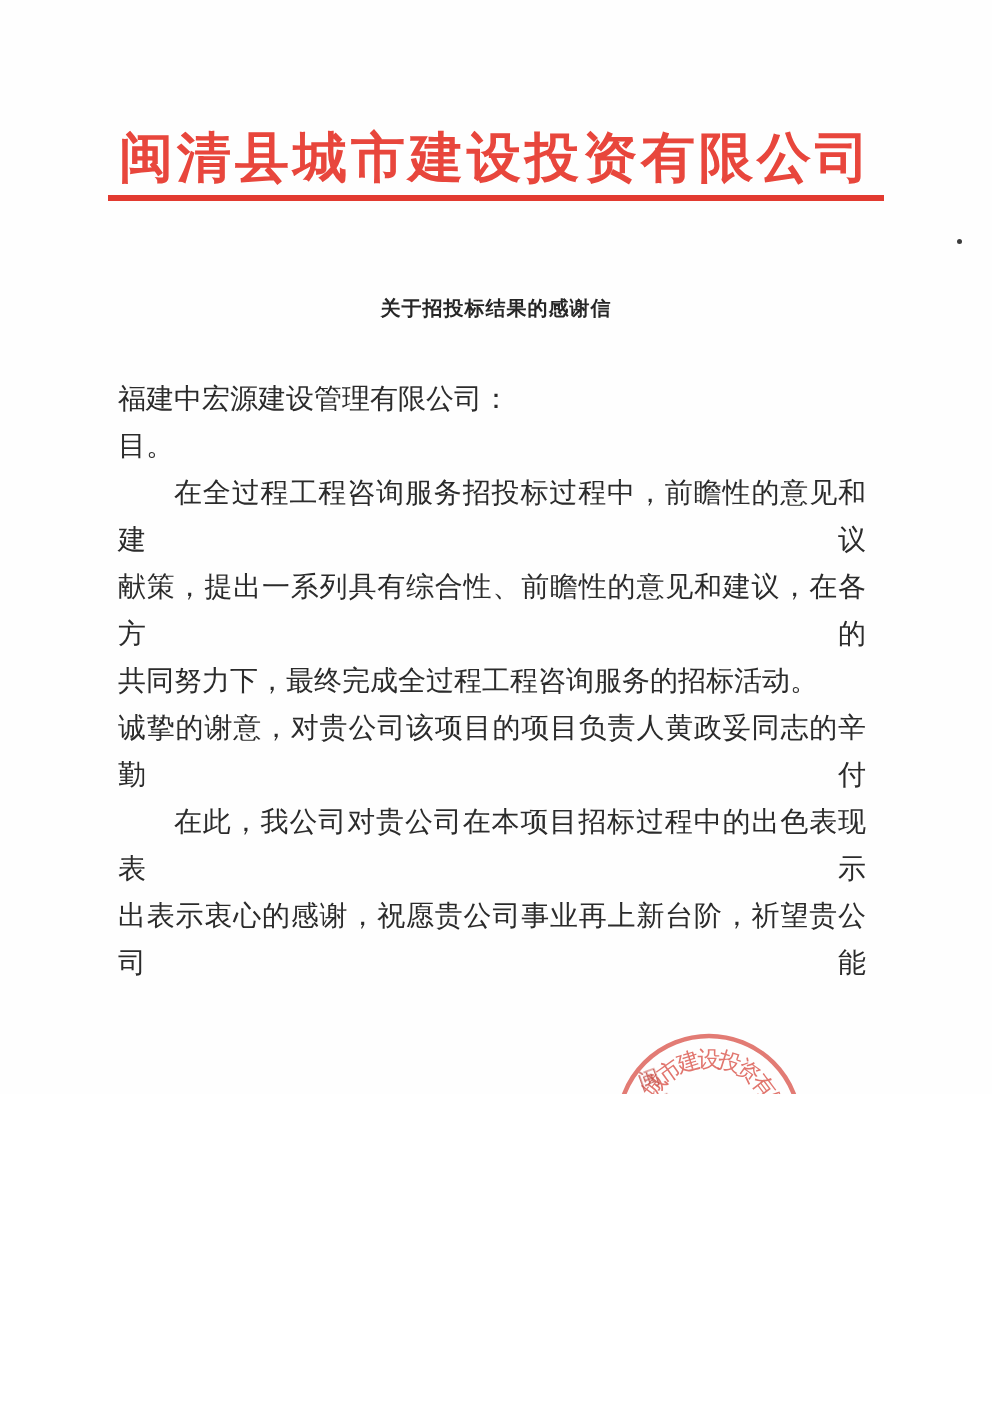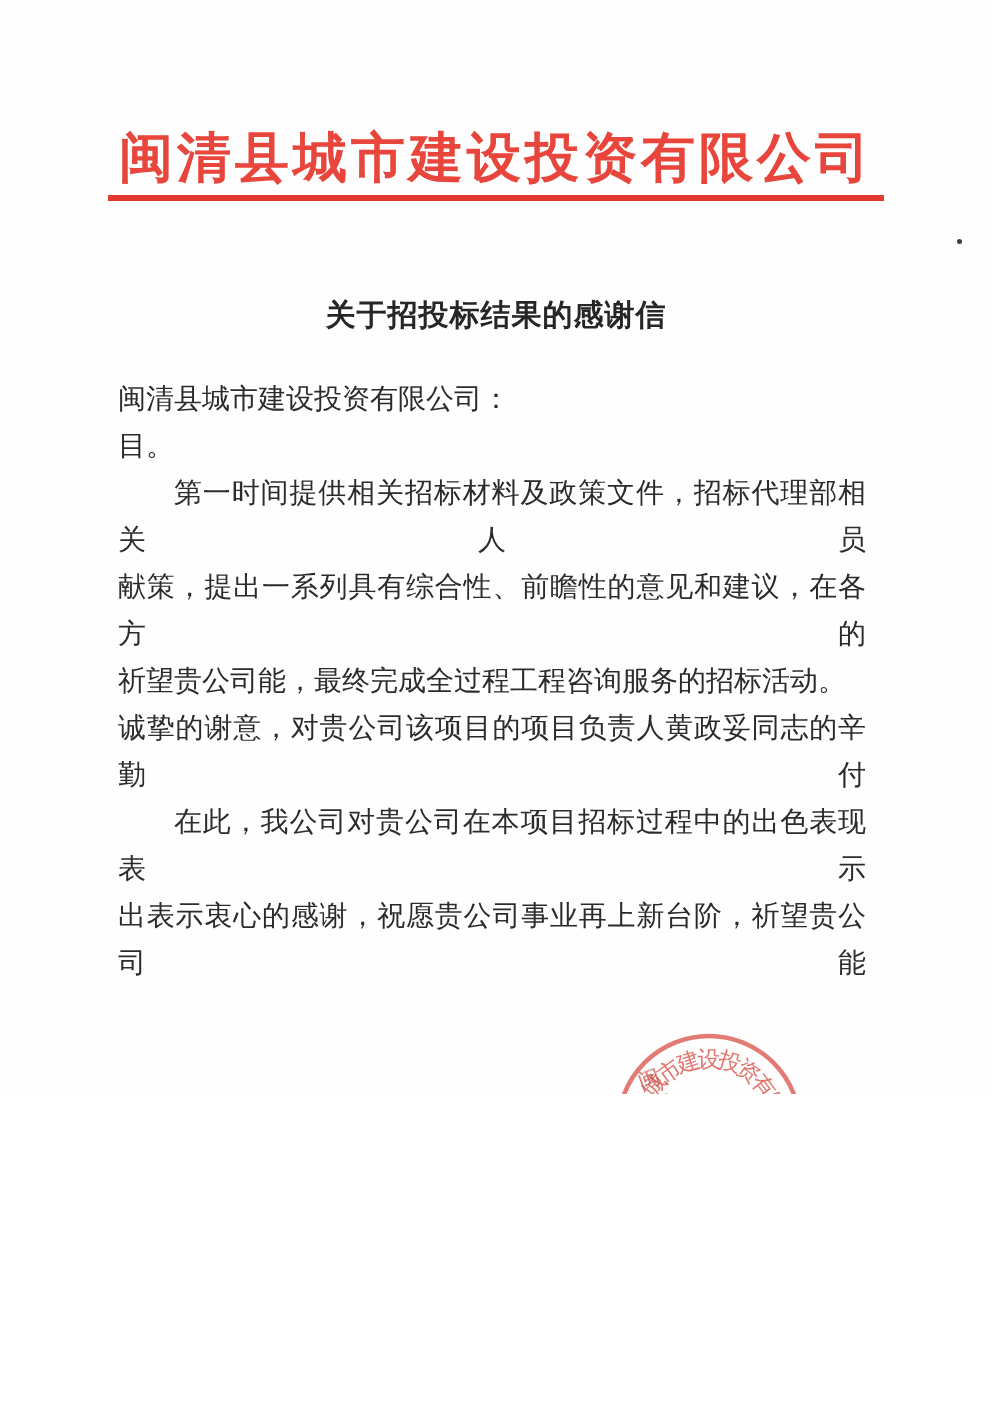--- a/index.html
+++ b/index.html
@@ -26,21 +26,21 @@
     top:195px;left:108px;
     width:776px;height:6px;
     background:#e23a30;
   }
   .doc-title{
     position:absolute;
     top:295px;left:0;width:100%;
     margin:0;
     text-align:center;
     font-family:"Liberation Sans", sans-serif;
-    font-size:30px;
+    font-size:20px;
     font-weight:700;
     letter-spacing:1px;
     color:#262626;
   }
   .letter-body{
     position:absolute;
     top:375px;left:118px;
     width:748px;
     font-family:"Liberation Serif", serif;
     font-size:28px;
@@ -90,25 +90,25 @@
 
 <div class="page">
 
   <div class="letterhead">闽清县城市建设投资有限公司</div>
 
   <div class="letterhead-rule"></div>
 
   <h1 class="doc-title">关于招投标结果的感谢信</h1>
 
   <main class="letter-body">
-      <div class="body-line">闽清县城市建设投资有限公司：</div>
+      <div class="body-line">福建中宏源建设管理有限公司：</div>
       <div class="body-line">目。</div>
-      <div class="body-line just indent">第一时间提供相关招标材料及政策文件，招标代理部相关人员</div>
+      <div class="body-line just indent">在全过程工程咨询服务招投标过程中，前瞻性的意见和建议</div>
       <div class="body-line just">献策，提出一系列具有综合性、前瞻性的意见和建议，在各方的</div>
-      <div class="body-line">祈望贵公司能，最终完成全过程工程咨询服务的招标活动。</div>
+      <div class="body-line">共同努力下，最终完成全过程工程咨询服务的招标活动。</div>
       <div class="body-line just">诚挚的谢意，对贵公司该项目的项目负责人黄政妥同志的辛勤付</div>
       <div class="body-line just indent">在此，我公司对贵公司在本项目招标过程中的出色表现表示</div>
       <div class="body-line just">出表示衷心的感谢，祝愿贵公司事业再上新台阶，祈望贵公司能</div>
     </main>
 
   <div class="signature">闽清县城市建设投资有限公司</div>
 
   <div class="sig-date">2019 年 7 月 20 日</div>
 
   <svg class="seal" viewBox="0 0 200 200">

